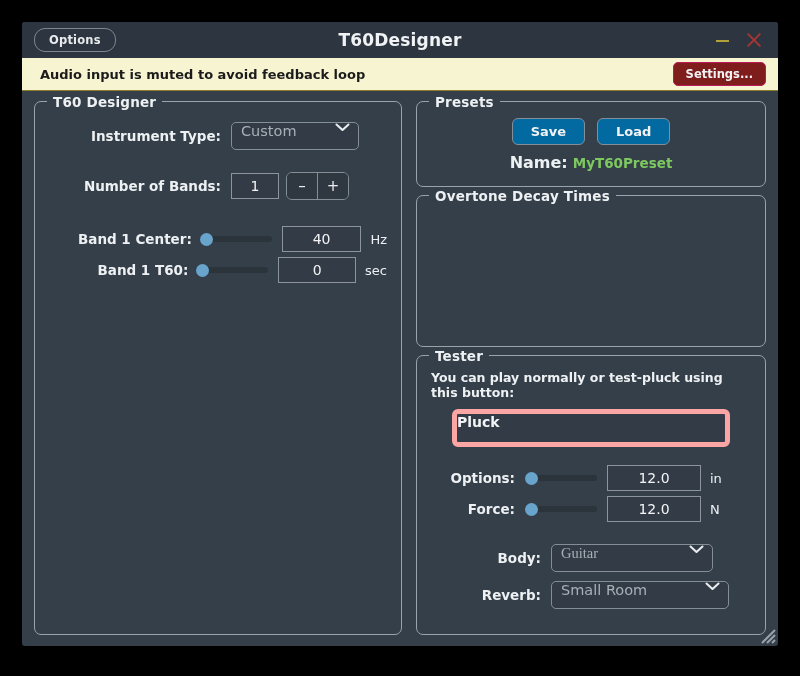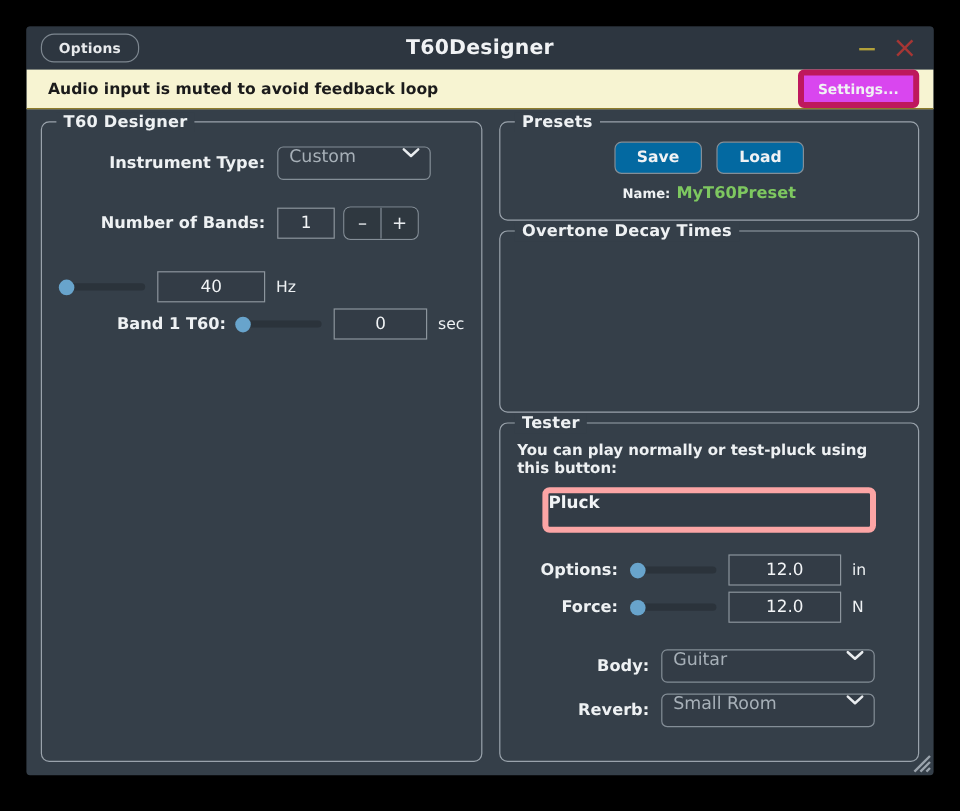--- a/index.html
+++ b/index.html
@@ -101,22 +101,22 @@
     padding: 0 12px 0 18px;
     position: relative;
   }
   #banner-text {
     color: #1b1b1b;
     font-size: 13px;
     font-weight: bold;
   }
   #settings-button {
     margin-left: auto;
-    background: #d946ef;
-    border: 5px solid #be185d;
+    background: #7f1d1d;
+    border: 1px solid #be185d;
     border-radius: 5px;
     color: #f0f2f4;
     font-size: 11.5px;
     font-weight: bold;
     padding: 4px 12px;
     cursor: pointer;
   }
 
   
   #content {
@@ -261,21 +261,21 @@
 
   
   #presets-buttons { display: flex; gap: 12px; justify-content: center; }
   #preset-name-row {
     margin-top: 8px;
     display: flex;
     justify-content: center;
     gap: 5px;
     align-items: baseline;
   }
-  #preset-name-label { color: #eef1f3; font-size: 11px; font-weight: bold; }
+  #preset-name-label { color: #eef1f3; font-size: 16px; font-weight: bold; }
   #preset-name-value { color: #7ec860; font-size: 13.5px; font-weight: bold; }
 
   
   #overtone-group { height: 152px; }
 
   
   #tester-group { flex: 1; }
   #tester-hint {
     color: #eef1f3;
     font-size: 12.5px;
@@ -349,20 +349,21 @@
           <div class="row" style="margin-top:22px;">
             <div class="lbl" style="width:172px; text-align:right; padding-right:10px;">Number of Bands:</div>
             <div class="numbox" style="width:48px;">1</div>
             <div class="stepper" style="margin-left:7px;">
               <div class="step">–</div>
               <div class="step">+</div>
             </div>
           </div>
 
           <div class="row" style="margin-top:26px;">
+            <div class="lbl" style="width:162px; text-align:right; padding-right:8px;">Band 1 Center:</div>
             <div class="slider">
               <div class="track"></div>
               <div class="thumb" style="left: 0px;"></div>
             </div>
             <div class="numbox" style="width:90px; margin-left:10px;">40</div>
             <div class="unit" style="margin-left:9px;">Hz</div>
           </div>
 
           <div class="row" style="margin-top:5px;">
             <div class="lbl" style="width:162px; text-align:right; padding-right:8px;">Band 1 T60:</div>
@@ -421,21 +422,21 @@
             <div class="slider">
               <div class="track"></div>
               <div class="thumb" style="left: 0px;"></div>
             </div>
             <div class="numbox" style="width:94px; margin-left:10px;">12.0</div>
             <div class="unit" style="margin-left:9px;">N</div>
           </div>
 
           <div class="row" style="margin-top:22px;">
             <div class="lbl" style="width:110px; text-align:right; padding-right:10px;">Body:</div>
-            <div class="combo" style="width:178px;">
+            <div class="combo" style="width:162px;font-family:Liberation Serif, serif;">
               <span class="cval">Guitar</span>
               <span class="chev">
                 <svg width="15" height="9" viewBox="0 0 15 9">
                     <path d="M1.5 1.5 L7.5 7 L13.5 1.5" fill="none" stroke="#e9ecef" stroke-width="2.1" stroke-linecap="round" stroke-linejoin="round"></path>
                   </svg>
               </span>
             </div>
           </div>
 
           <div class="row" style="margin-top:9px;">

